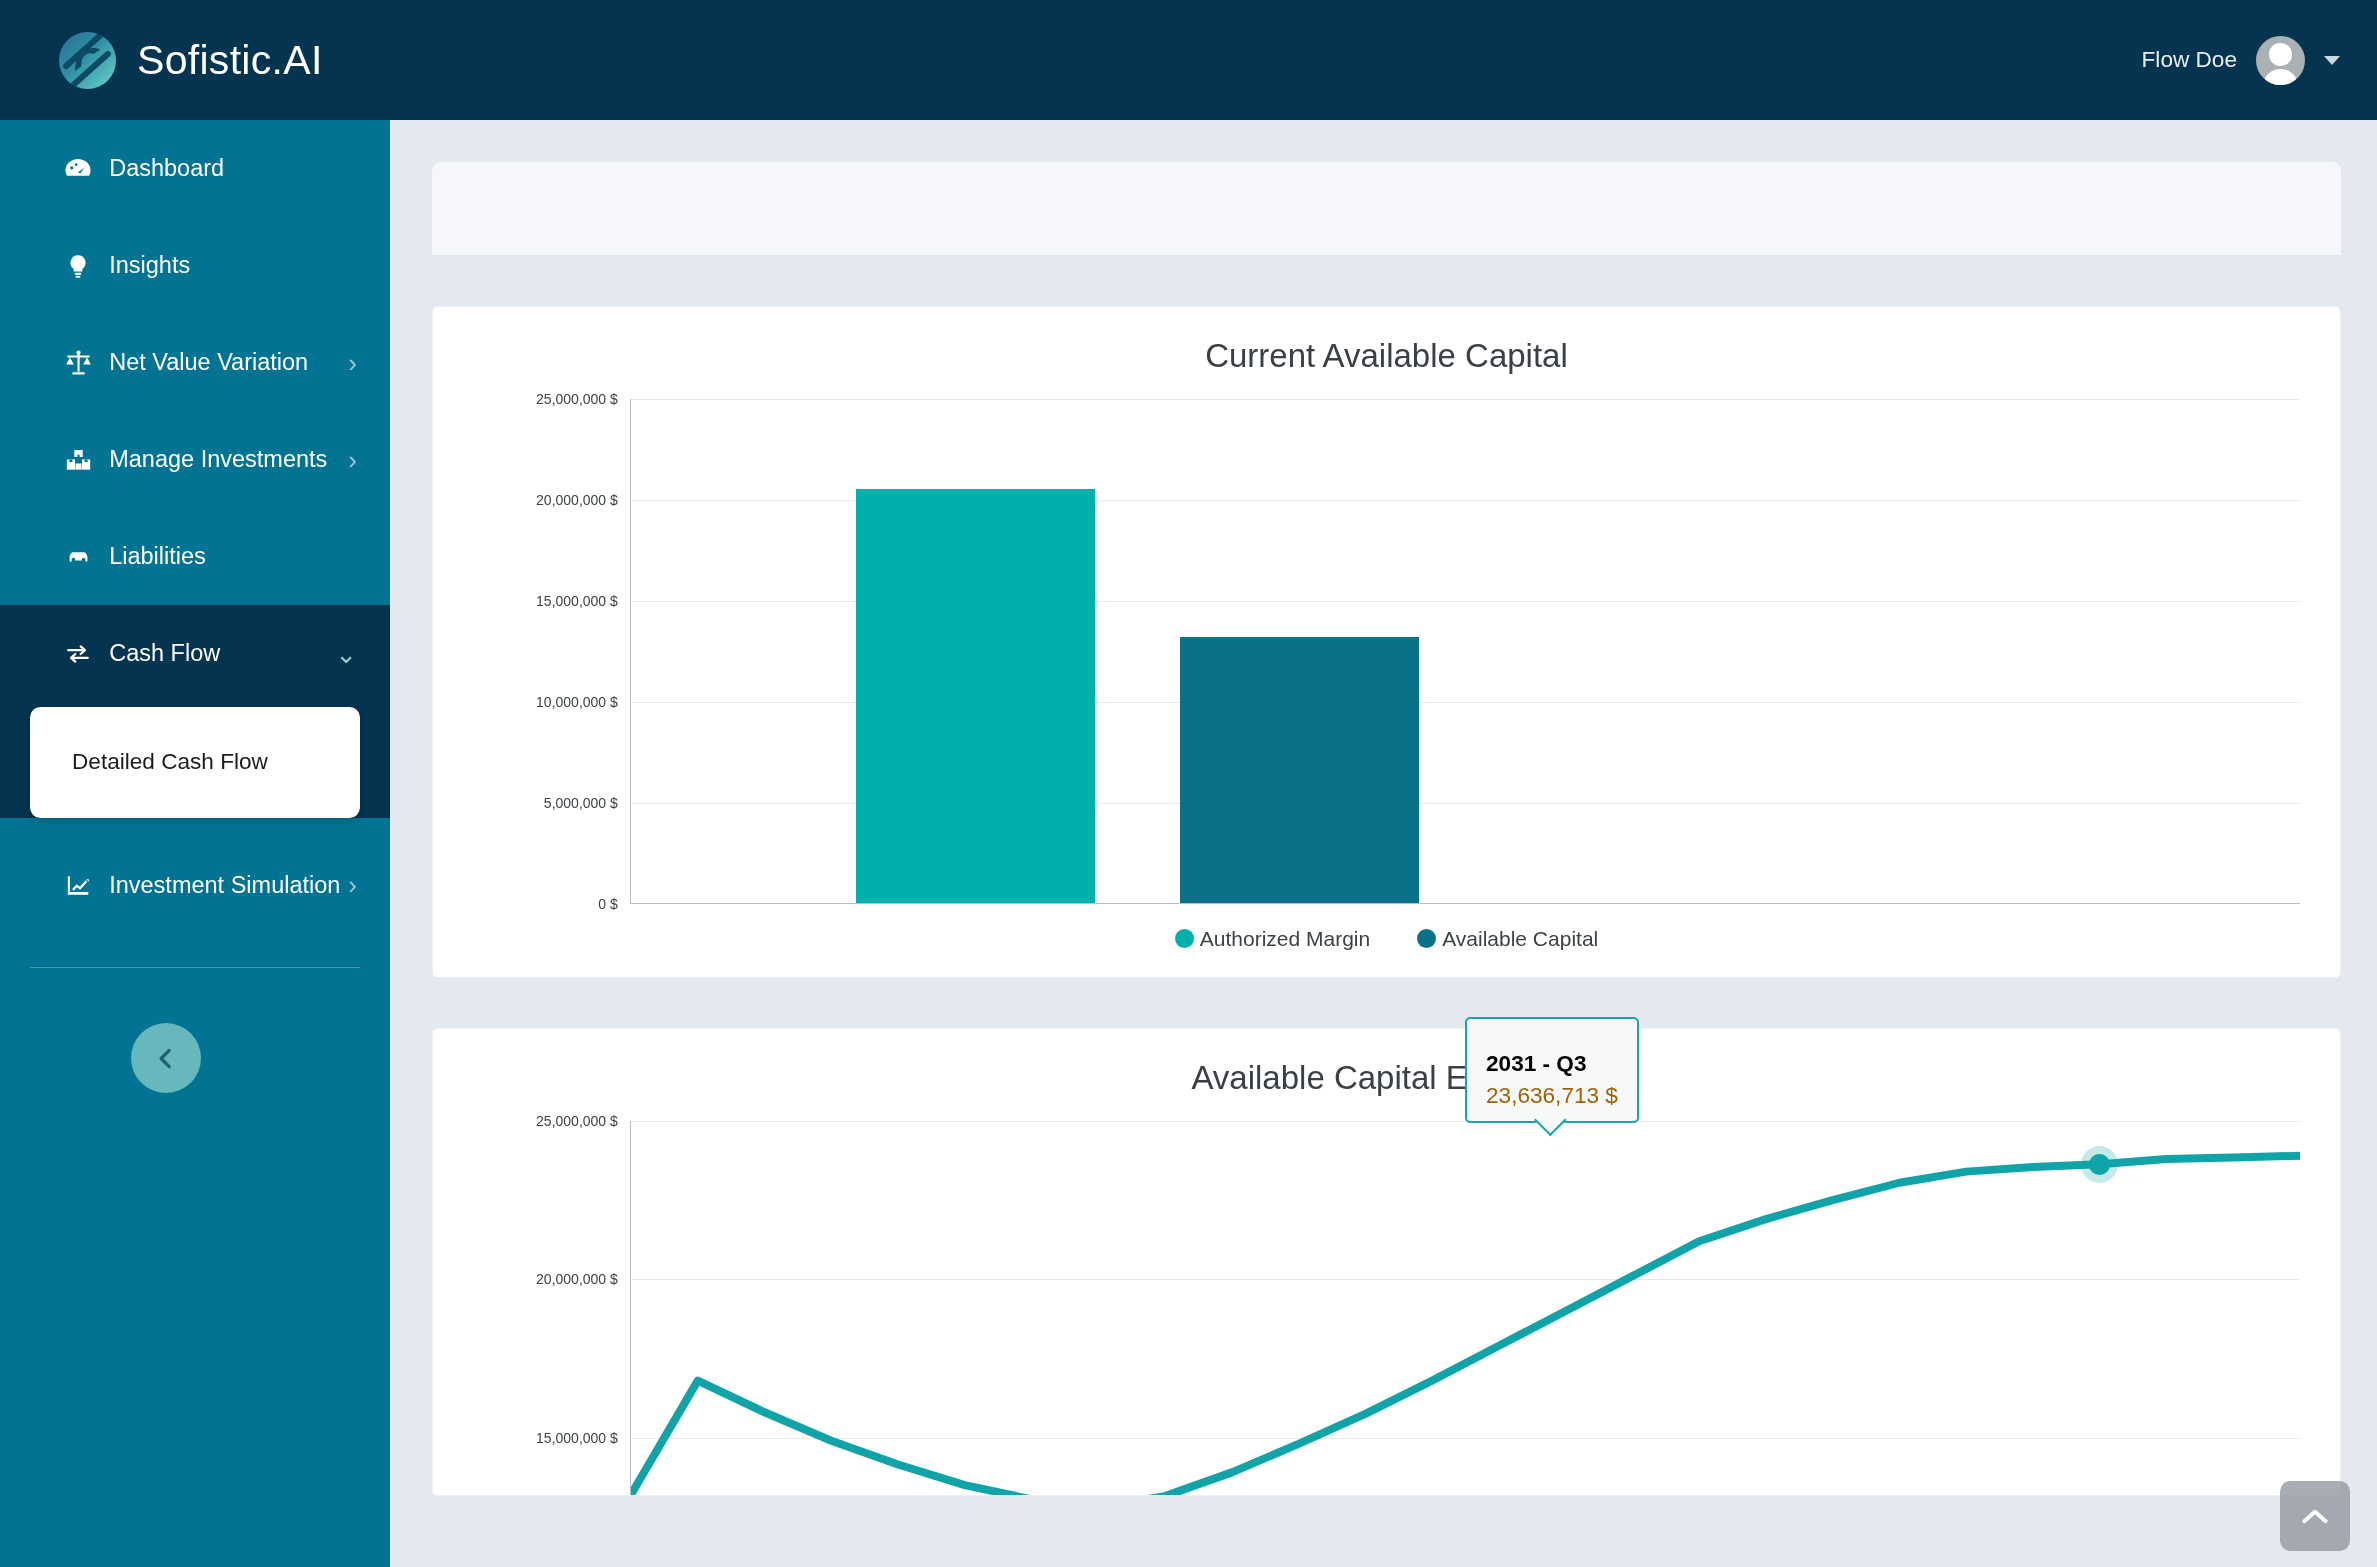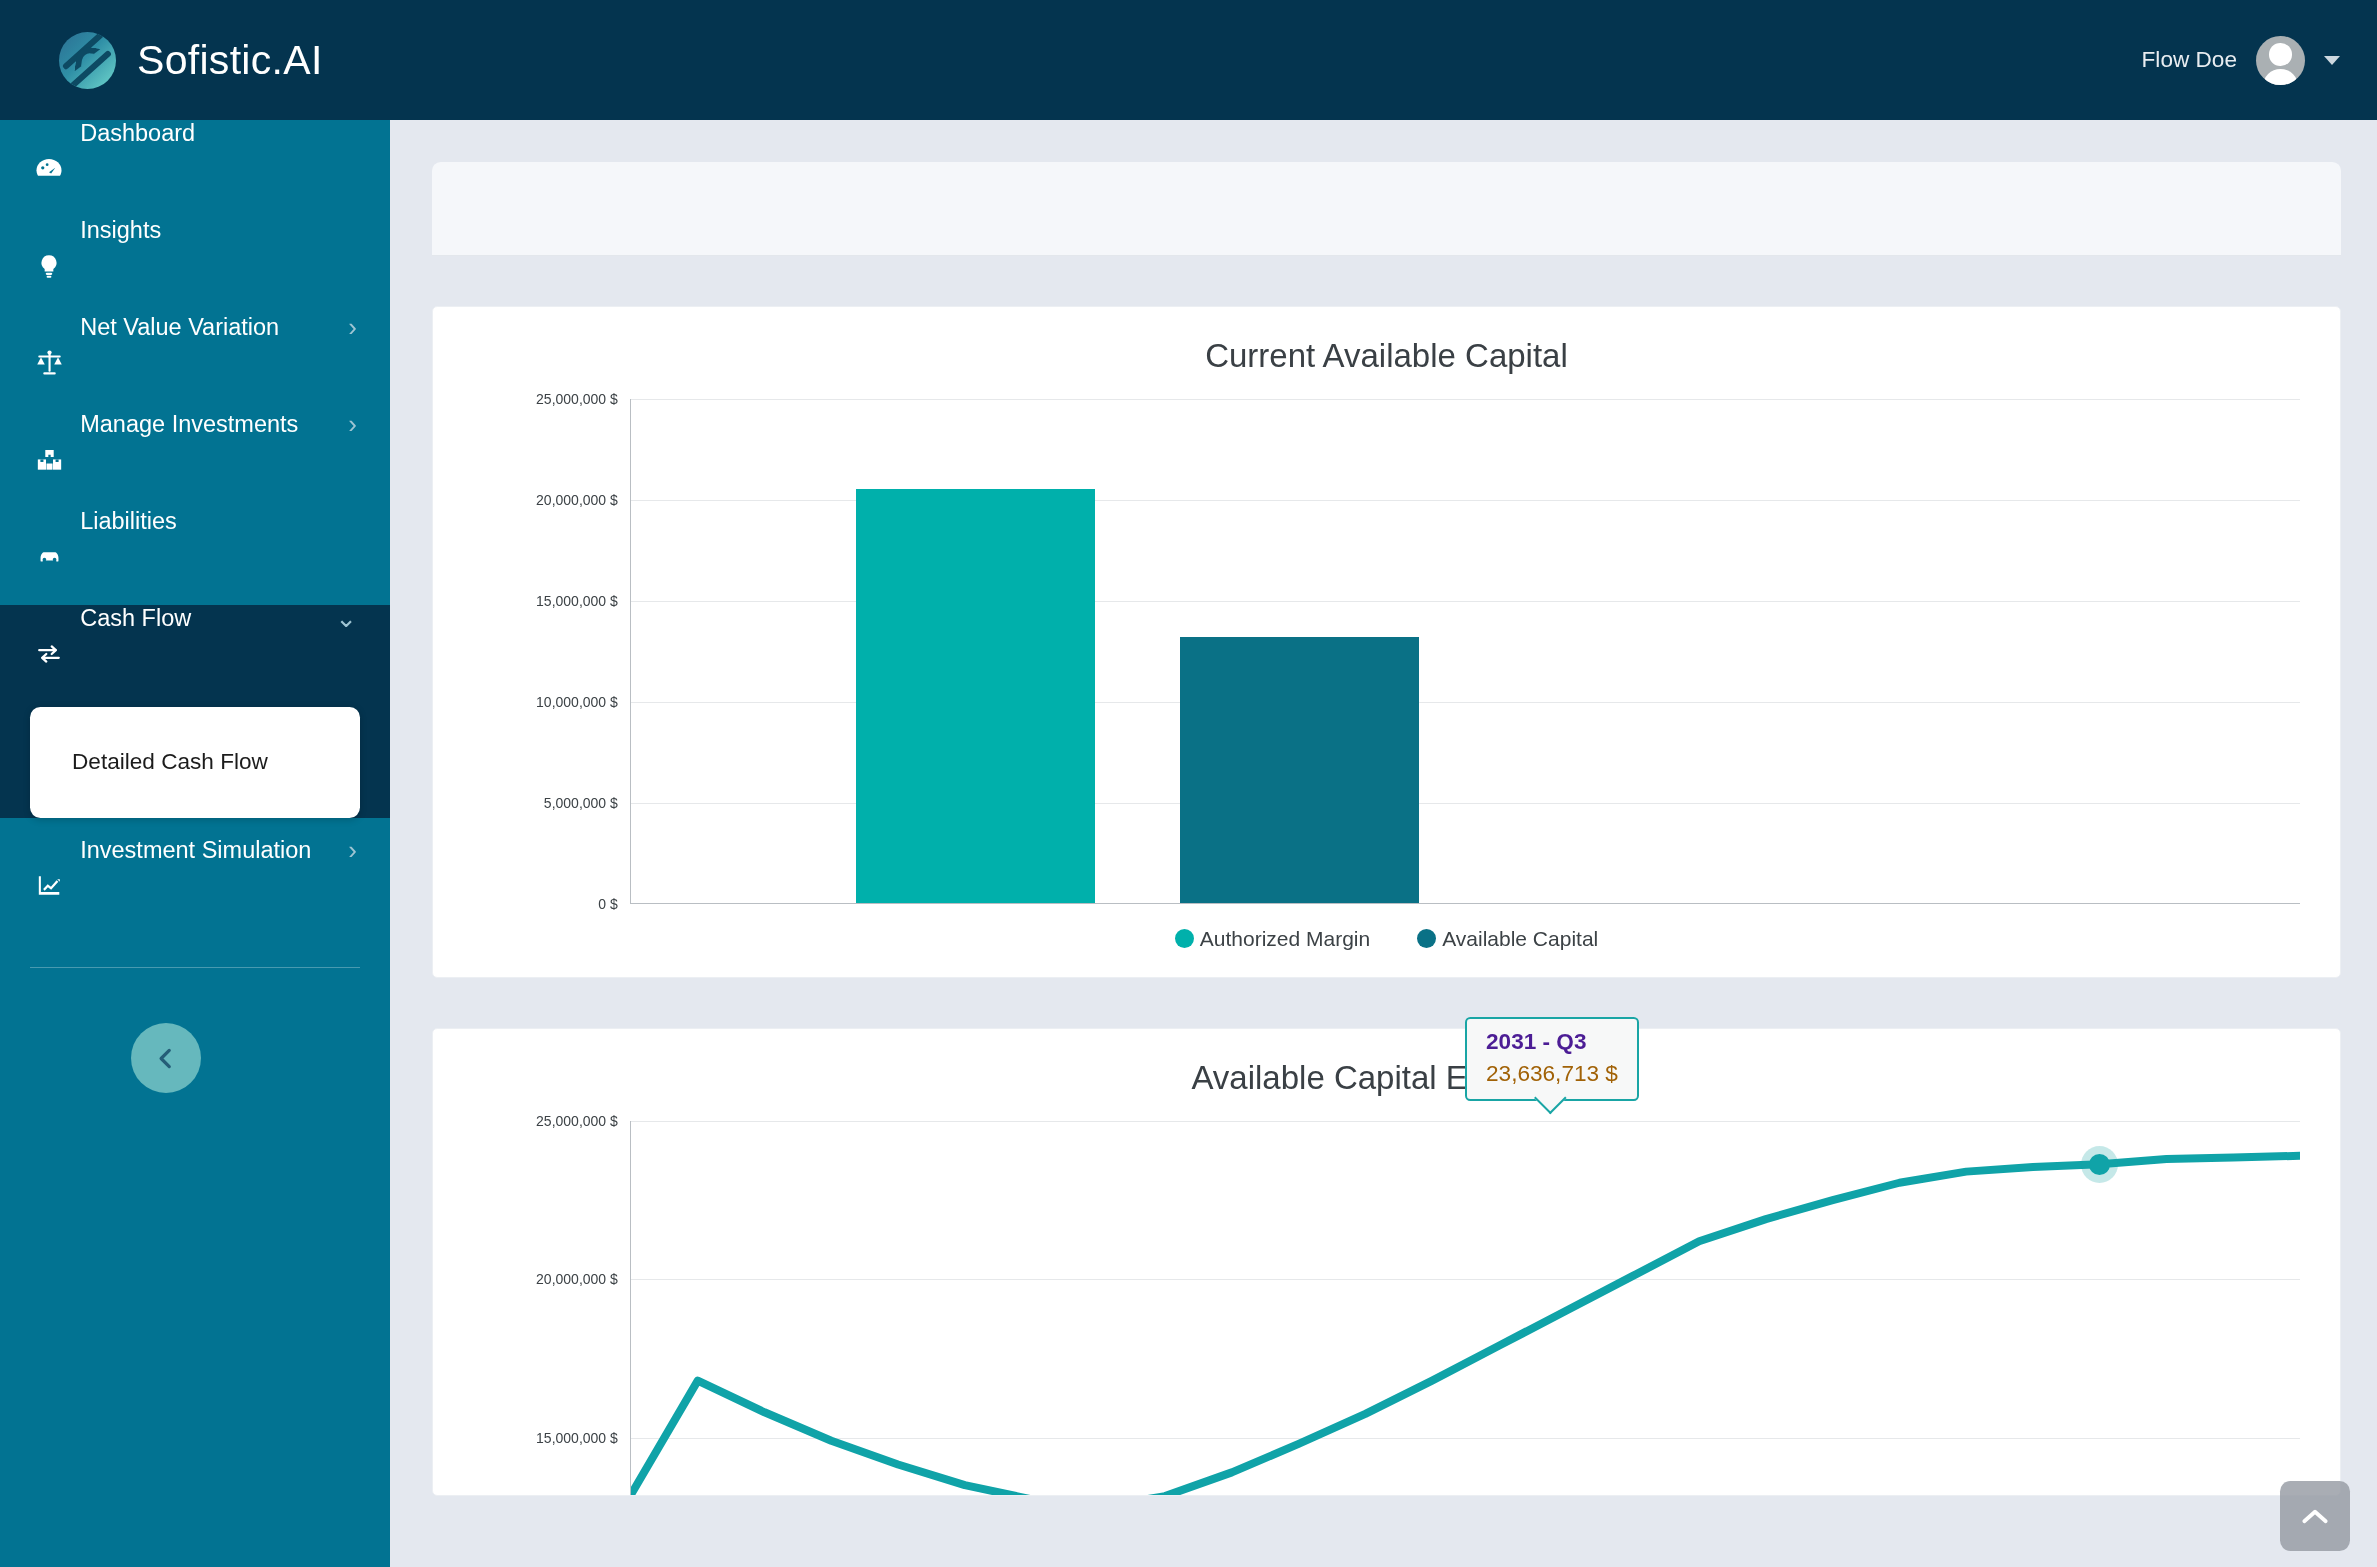--- a/index.html
+++ b/index.html
@@ -62,23 +62,23 @@
   }
 
   
   .sidebar {
     position: absolute; top: 120px; left: 0;
     width: 390px; height: 1447px;
     background: #027392;
     z-index: 30;
   }
   .nav-item {
-    display: flex; 
+    display: flex; align-items: center;
     height: 97px; padding: 0 33px 0 30px;
-    color: #ffffff; font-size: 23.5px; position: relative;
+    color: #ffffff; font-size: 23.5px; position: relative; margin-left: 29px;
   }
   .nav-item .nicon {
     width: 38px; display: flex; align-items: center; justify-content: center;
     margin-right: 12.2px; flex: none;
   }
   .nav-item .nlabel { white-space: nowrap; }
   .nav-caret {
     margin-left: auto; color: #9fc5d3; font-size: 26px; line-height: 1;
   }
   .nav-group-open { background: #04344f; }
@@ -167,21 +167,21 @@
   
   .tooltip {
     position: absolute;
     background: #f7f8f8;
     border: 2.6px solid #19a5a5;
     border-radius: 5.2px;
     padding: 10.4px 19px 12.2px 19px;
     white-space: nowrap;
     z-index: 12;
   }
-  .tooltip .t1 { font-size: 22.6px; font-weight: bold; color: #4c1d95; }
+  .tooltip .t1 { font-size: 22.6px; font-weight: bold; color: #000000; margin-top: 22px; }
   .tooltip .t2 { font-size: 22.6px; color: #a16207; margin-top: 6px; }
   .tooltip .tail {
     position: absolute; bottom: -13px; left: 50%; margin-left: -13px;
     width: 22.6px; height: 22.6px; background: #f7f8f8;
     border-right: 2.6px solid #19a5a5; border-bottom: 2.6px solid #19a5a5;
     transform: rotate(45deg) translate(-2.6px,-2.6px);
   }
   .marker {
     position: absolute; width: 37px; height: 37px; border-radius: 50%;
     background: rgba(25,165,165,.25);

